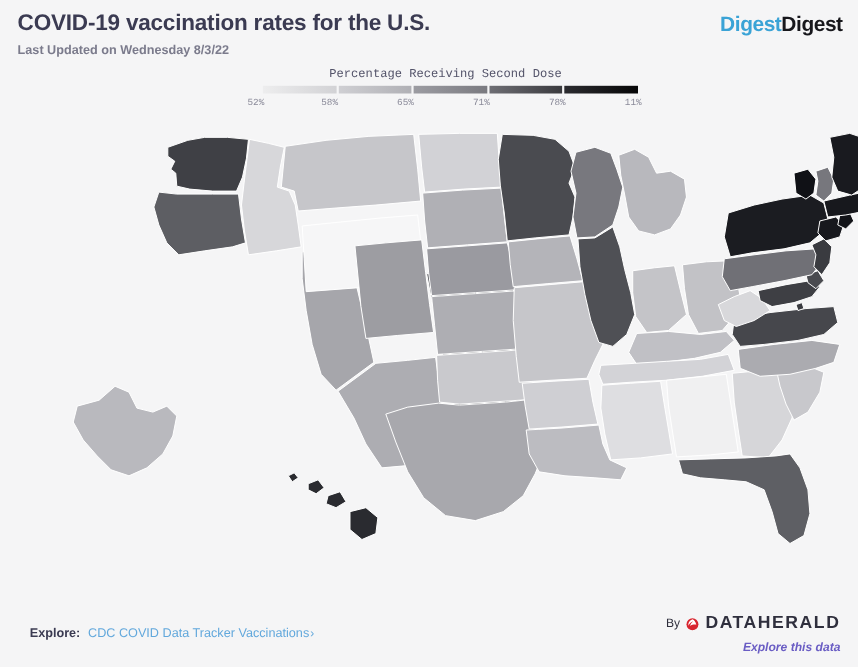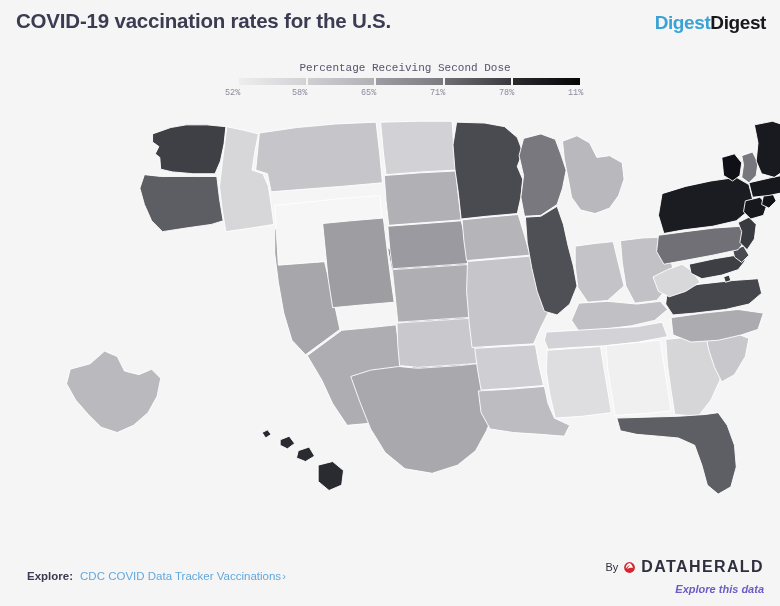--- a/index.html
+++ b/index.html
@@ -72,20 +72,21 @@
     text-decoration:none;white-space:nowrap;
   }
 </style>
 </head>
 <body>
 
 <div class="card">
 
   <div class="header">
     <div class="title">COVID-19 vaccination rates for the U.S.</div>
+    <div class="subtitle">Last Updated on Wednesday 8/3/22</div>
     <div class="brand">
       <span class="b1" style="color: rgb(58, 163, 214);">Digest</span><span class="b2" style="color: rgb(23, 23, 28);">Digest</span>
     </div>
   </div>
 
   <div class="legend">
     <div class="legend-title">Percentage Receiving Second Dose</div>
     <div class="legend-bar">
       <div class="legend-seg" style="background: linear-gradient(to right, rgb(237, 237, 238), rgb(210, 210, 213));"></div>
       <div class="legend-seg" style="background: linear-gradient(to right, rgb(207, 207, 211), rgb(176, 176, 181));"></div>

